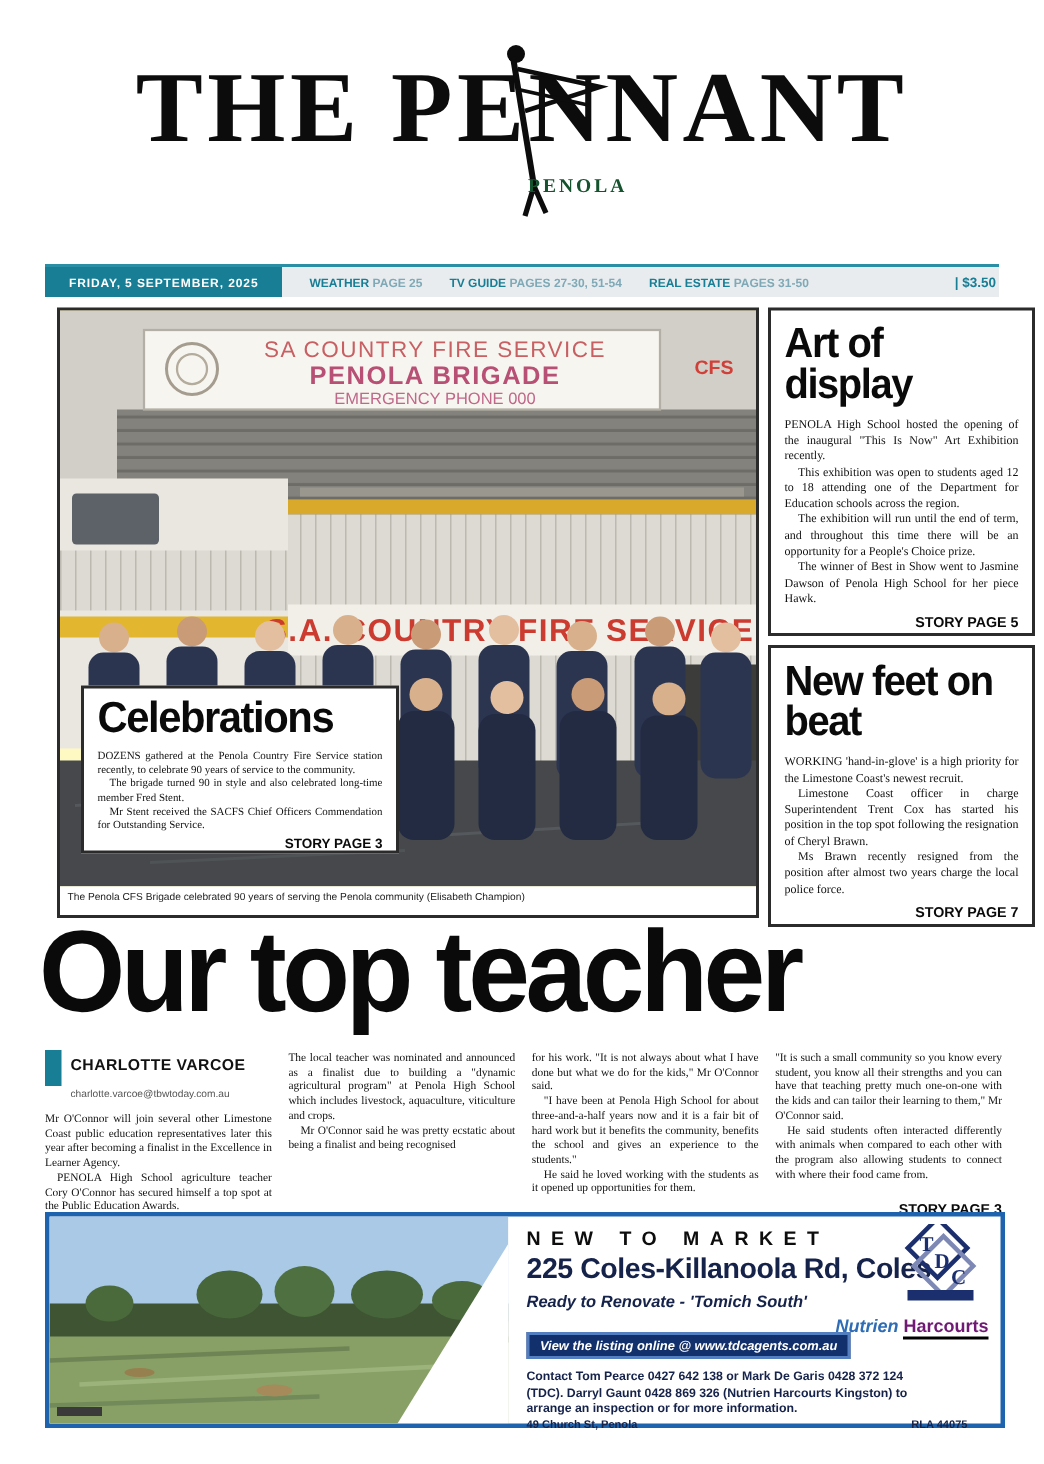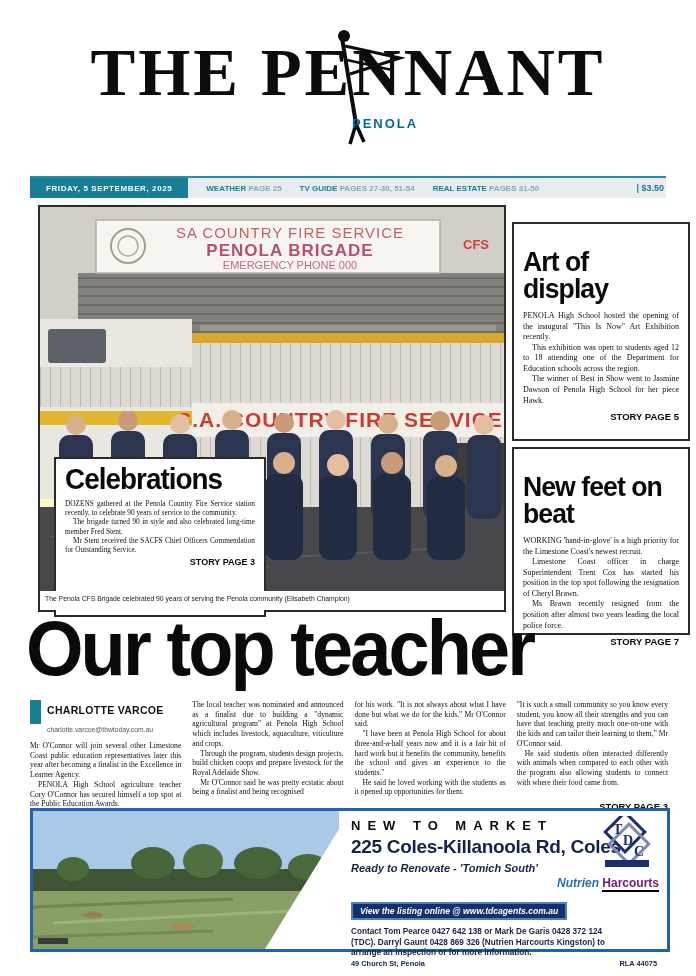--- a/index.html
+++ b/index.html
@@ -11,22 +11,22 @@
   }
   
   .masthead-title{
     position:absolute; top:34px; left:0; right:0; text-align:center;
     font-family:Liberation Serif, serif; font-weight:bold;
     font-size:67px; letter-spacing:3px; color:#0c0c0c; white-space:nowrap;
   }
   .pennant-graphic{ position:absolute; left:312px; top:28px; }
   .masthead-sub{
     position:absolute; top:116px; left:352px;
-    font-family:Liberation Sans, sans-serif; font-weight:bold;
-    font-size:13px; letter-spacing:2px; color:#0369a1;
+    font-family:Liberation Serif, serif; font-weight:bold;
+    font-size:13px; letter-spacing:2px; color:#14532d;
   }
   
   .infobar{
     position:absolute; top:176px; left:30px; right:30px; height:22px;
     background:#e8ecef; border-top:2px solid #2a8fa5;
     display:flex; align-items:stretch;
   }
   .date-box{
     background:#177e95; color:#fff; font-weight:bold; font-size:8px;
     letter-spacing:.6px; display:flex; align-items:center; padding:0 16px;
@@ -40,34 +40,34 @@
   .photo-box{
     position:absolute; left:38px; top:205px; width:468px; height:407px;
     border:2px solid #2b2b2b; background:#fef9c3;
   }
   .photo-box svg.photo{ display:block; }
   .photo-caption{
     position:absolute; left:0; right:0; bottom:0; height:19px;
     background:#fff; font-size:6.8px; color:#222; padding:4px 5px 0 5px;
   }
   .overlay-box{
-    position:absolute; left:14px; top:250px; width:212px; height:160px;
+    position:absolute; left:14px; top:250px; width:212px; height:112px;
     background:#fff; border:2px solid #2b2b2b; padding:6px 9px 4px 9px;
   }
   .overlay-head{
     font-weight:bold; font-size:29px; letter-spacing:-1px; line-height:1;
     transform:scaleX(.96); transform-origin:left; margin-bottom:5px; color:#0a0a0a;
   }
   .overlay-box .para{ font-family:"Liberation Serif", serif; font-size:7.3px; line-height:1.26; text-align:justify; }
   .overlay-box .para + .para{ text-indent:8px; }
   .story-ref{ font-weight:bold; font-size:9px; text-align:right; margin-top:3px; color:#0a0a0a; }
   
   .side-box{
     position:absolute; left:512px; width:178px;
-    border:2px solid #2b2b2b; background:#fff; padding:23px 9px;margin-top:17px;
+    border:2px solid #2b2b2b; background:#fff; padding:7px 9px;
   }
   .side-box.first{ top:205px; height:219px; }
   .side-box.second{ top:430px; height:188px; }
   .side-head{
     font-weight:bold; font-size:28px; letter-spacing:-1px; line-height:.95;
     transform:scaleX(.95); transform-origin:left; margin:2px 0 9px 0; color:#0a0a0a;
   }
   .side-box .para{ font-family:"Liberation Serif", serif; font-size:8px; line-height:1.32; text-align:justify; }
   .side-box .para + .para{ text-indent:9px; }
   .side-box .story-ref{ font-size:9.5px; margin-top:5px; }
@@ -88,27 +88,27 @@
   .byline-email{ font-size:6.8px; color:#555; margin-top:2px; }
   .mcol .para{ font-family:"Liberation Serif", serif; font-size:7.6px; line-height:1.28; text-align:justify; }
   .mcol .para + .para{ text-indent:8px; }
   .mcol .story-ref{ position:absolute; right:0; bottom:0; font-size:9.5px; }
   
   .ad{
     position:absolute; left:30px; top:808px; width:640px; height:144px;
     border:3px solid #1e63ad; background:#fff; display:flex;
   }
   .ad-photo{ flex:none; width:306px; height:100%; position:relative; overflow:hidden; }
-  .ad-body{ flex:1; position:relative; padding:7px 10px 5px 12px; display:flex; flex-direction:column; }
+  .ad-body{ flex:1; position:relative; padding:7px 22px 5px 12px; display:flex; flex-direction:column; }
   .ad-kicker{ font-weight:bold; font-size:13px; letter-spacing:7px; color:#0d0d0d; }
   .ad-address{ font-weight:bold; font-size:19px; letter-spacing:-.3px; color:#15224a; margin-top:3px; }
   .ad-tagline{ font-weight:bold; font-style:italic; font-size:11px; color:#15224a; margin-top:4px; }
   .ad-rule{ width:200px; height:3px; background:#177e95; margin-top:6px; }
   .ad-button{
-    display:inline-block; margin-top:22px; background:#12306b; border:2px solid #537ec0;
+    display:inline-block; margin-top:8px; background:#12306b; border:2px solid #537ec0;
     color:#fff; font-weight:bold; font-style:italic; font-size:8.6px; padding:2px 7px; width:fit-content;
   }
   .ad-contact{ font-weight:bold; font-size:8.2px; color:#15224a; line-height:1.3; margin-top:7px; width:270px; }
   .ad-footer{ margin-top:auto; display:flex; justify-content:space-between; font-weight:bold; font-size:7.4px; color:#15224a; }
   .ad-logos{ position:absolute; top:5px; right:8px; text-align:right; }
   .nutrien-line{ margin-top:4px; font-size:12px; }
   .nutrien{ color:#2e6db5; font-weight:bold; font-style:italic; }
   .harcourts{ color:#701a75; font-weight:bold; border-bottom:2px solid #000000; }
 </style>
 </head>
@@ -251,48 +251,48 @@
       <p class="para">Mr Stent received the SACFS Chief Officers Commendation for Outstanding Service.</p>
       <div class="story-ref">STORY PAGE 3</div>
     </div>
     <div class="photo-caption">The Penola CFS Brigade celebrated 90 years of serving the Penola community (Elisabeth Champion)</div>
   </div>
 
   <div class="side-box first">
     <div class="side-head">Art of display</div>
     <p class="para">PENOLA High School hosted the opening of the inaugural "This Is Now" Art Exhibition recently.</p>
     <p class="para">This exhibition was open to students aged 12 to 18 attending one of the Department for Education schools across the region.</p>
+    <p class="para">The exhibition will run until the end of term, and throughout this time there will be an opportunity for a People's Choice prize.</p>
     <p class="para">The winner of Best in Show went to Jasmine Dawson of Penola High School for her piece Hawk.</p>
     <div class="story-ref">STORY PAGE 5</div>
   </div>
 
   <div class="side-box second">
     <div class="side-head">New feet on beat</div>
     <p class="para">WORKING 'hand-in-glove' is a high priority for the Limestone Coast's newest recruit.</p>
     <p class="para">Limestone Coast officer in charge Superintendent Trent Cox has started his position in the top spot following the resignation of Cheryl Brawn.</p>
-    <p class="para">Ms Brawn recently resigned from the position after almost two years leading the local police force.</p>
+    <p class="para">Ms Brawn recently resigned from the position after almost two years charge the local police force.</p>
     <div class="story-ref">STORY PAGE 7</div>
   </div>
 
   <div class="main-headline">Our top teacher</div>
   <div class="main-cols">
     <div class="mcol">
       <div class="byline">
         <span class="byline-bar"></span>
         <span>
           <span class="byline-name">CHARLOTTE VARCOE</span><br>
           <span class="byline-email">charlotte.varcoe@tbwtoday.com.au</span>
         </span>
       </div>
       <p class="para">Mr O'Connor will join several other Limestone Coast public education representatives later this year after becoming a finalist in the Excellence in Learner Agency.</p>
       <p class="para">PENOLA High School agriculture teacher Cory O'Connor has secured himself a top spot at the Public Education Awards.</p>
     </div>
     <div class="mcol">
       <p class="para">The local teacher was nominated and announced as a finalist due to building a "dynamic agricultural program" at Penola High School which includes livestock, aquaculture, viticulture and crops.</p>
-      <p class="para">Through the program, students design projects, build chicken coops and prepare livestock for the Royal Adelaide Show.</p>
       <p class="para">Mr O'Connor said he was pretty ecstatic about being a finalist and being recognised</p>
     </div>
     <div class="mcol">
       <p class="para">for his work. "It is not always about what I have done but what we do for the kids," Mr O'Connor said.</p>
       <p class="para">"I have been at Penola High School for about three-and-a-half years now and it is a fair bit of hard work but it benefits the community, benefits the school and gives an experience to the students."</p>
       <p class="para">He said he loved working with the students as it opened up opportunities for them.</p>
     </div>
     <div class="mcol">
       <p class="para">"It is such a small community so you know every student, you know all their strengths and you can have that teaching pretty much one-on-one with the kids and can tailor their learning to them," Mr O'Connor said.</p>
       <p class="para">He said students often interacted differently with animals when compared to each other with the program also allowing students to connect with where their food came from.</p>

